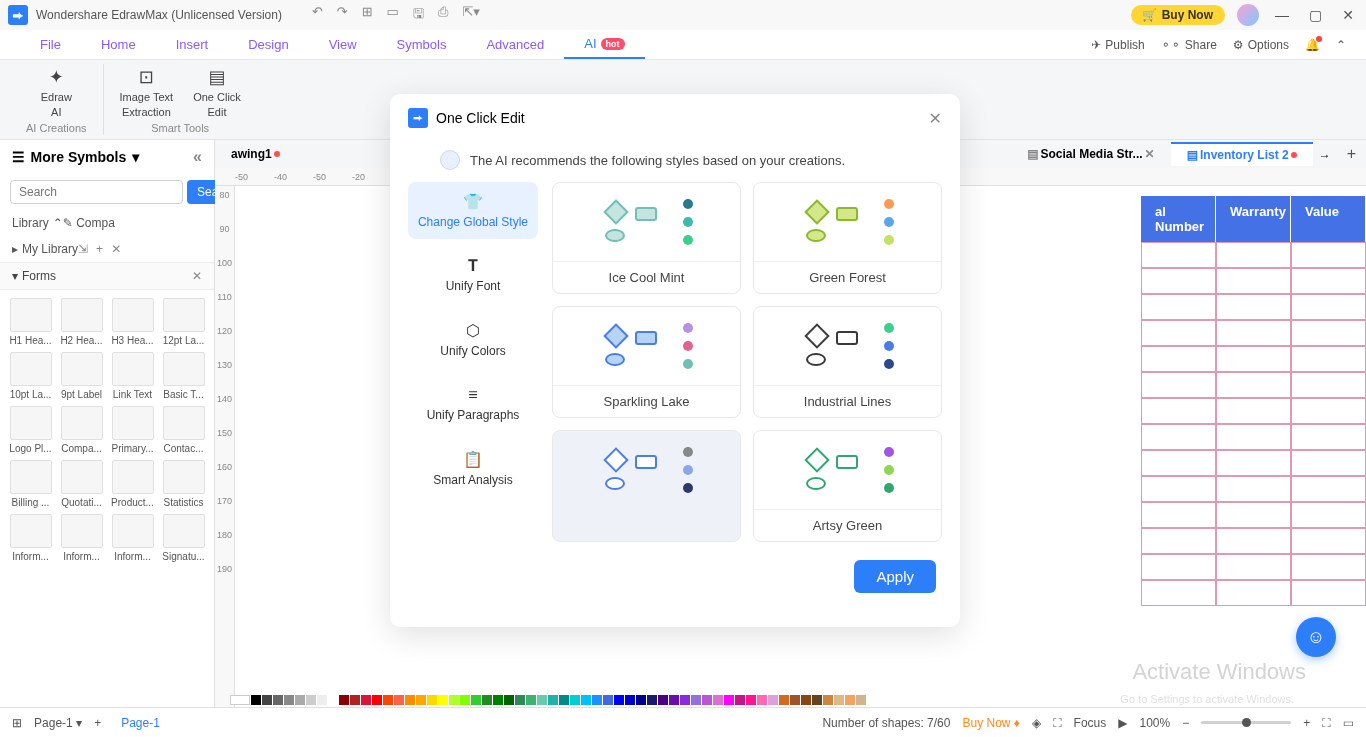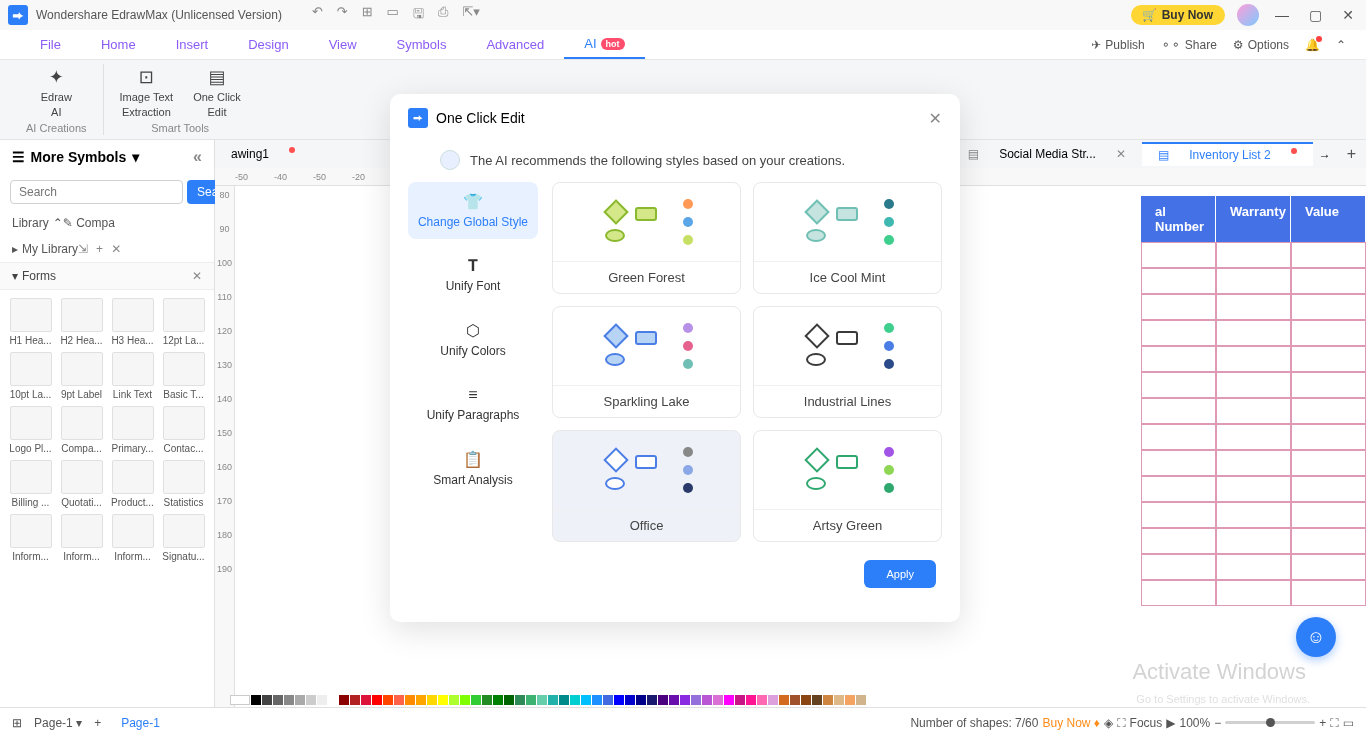--- a/index.html
+++ b/index.html
@@ -41,21 +41,21 @@
 .lib-left { display: flex; align-items: center; gap: 4px; }
 .section-header { display: flex; align-items: center; padding: 6px 12px; font-size: 12px; color: #444; background:#fafafa; border-top:1px solid #eee; border-bottom:1px solid #eee; }
 .section-header .close-x { margin-left: auto; color: #888; }
 .shapes-grid { display: grid; grid-template-columns: repeat(4, 1fr); gap: 6px; padding: 8px; overflow-y: auto; }
 .shape-cell { text-align: center; font-size: 10px; color: #555; }
 .shape-thumb { width: 42px; height: 34px; background: #f6f6f6; border: 1px solid #e0e0e0; margin: 0 auto 3px; border-radius: 2px; display:flex; align-items:center; justify-content:center; font-size:8px; color:#999;}
 .shape-label { white-space: nowrap; overflow: hidden; text-overflow: ellipsis; }
 
 .canvas-area { flex: 1; background: #fff; position: relative; overflow: hidden; }
 .doc-tabs { height: 28px; display: flex; align-items: center; background: #f5f6f8; font-size: 12px; overflow:hidden; }
-.doc-tab { padding: 4px 16px; display: flex; gap: 20px; cursor: pointer; white-space:nowrap; }
+.doc-tab { padding: 4px 16px; display: flex; align-items: center; gap: 2px; cursor: pointer; white-space:nowrap;font-weight:bold; }
 .doc-tab.active { background: #fff; color: #2d7ff9; border-top:2px solid #2d7ff9; }
 .dot-red { width: 6px; height: 6px; background: #ff5050; border-radius: 50%; }
 .tab-close { color:#888; font-size:12px; }
 .doc-tab-add { padding:0 10px; color:#555; font-size:16px; }
 .ruler-h { height: 18px; background: #f8f8f8; border-bottom: 1px solid #e0e0e0; font-size: 9px; color: #888; display:flex; align-items:center; overflow:hidden; padding-left:20px; gap:26px;}
 .ruler-v { position:absolute; left:0; top:46px; width:20px; bottom:0; background:#f8f8f8; border-right:1px solid #e0e0e0; font-size:9px; color:#888; display:flex; flex-direction:column; align-items:center; padding-top:4px; gap:24px;}
 .canvas-inner { position: absolute; left: 20px; right: 0; top: 46px; bottom: 0; background: #fff; }
 
 .table-preview { position: absolute; right: 0; top: 10px; }
 .table-header { display: flex; }
@@ -75,35 +75,35 @@
 .side-opt.active { background: #e7f1ff; color: #2d7ff9; }
 .side-opt-icon { font-size: 16px; display: block; margin-bottom: 4px; }
 .style-grid { flex: 1; display: grid; grid-template-columns: 1fr 1fr; gap: 12px; }
 .style-card { border: 1px solid #e8e8e8; border-radius: 8px; overflow: hidden; cursor: pointer; background:#fff; }
 .style-card.selected { background: #eef2f8; }
 .style-preview { height: 78px; display: flex; align-items: center; justify-content: center; gap: 12px; position:relative; }
 .style-diagram { width: 70px; height: 50px; position: relative; }
 .style-dots { display: flex; flex-direction: column; gap: 8px; }
 .sdot { width: 10px; height: 10px; border-radius: 50%; }
 .style-name { text-align: center; padding: 8px; font-size: 13px; color: #444; border-top:1px solid #f0f0f0;}
-.apply-btn { background: #2d7ff9; color: #fff; border: none; padding: 8px 22px; border-radius: 6px; font-size: 11px; cursor: pointer; float: right; margin: 0 24px 34px 0; }
+.apply-btn { background: #2d7ff9; color: #fff; border: none; padding: 8px 22px; border-radius: 6px; font-size: 15px; cursor: pointer; float: right; margin: 0 24px 34px 0; }
 
 .color-strip { position:absolute; bottom:30px; left:230px; right:10px; height:14px; display:flex; gap:1px; align-items:center; }
 .cswatch { width:10px; height:10px; }
 .cswatch.first { width:20px; border:1px solid #ccc; background:#fff;}
 
 .statusbar { position: absolute; bottom: 0; left: 0; right: 0; height: 30px; background: #fff; border-top: 1px solid #e0e0e0; display: flex; align-items: center; padding: 0 12px; font-size: 12px; color: #555; gap: 12px; }
 .page-tab { color: #2d7ff9; font-weight: 500; padding:0 8px;}
-.status-right { margin-left: auto; display: flex; align-items: center; gap: 4px; }
+.status-right { margin-left: auto; display: flex; align-items: center; gap: 12px; }
 .buy-now-link { color: #ff8c1a; font-size:12px;}
 .zoom-slider { width: 90px; height: 3px; background: #d0d0d0; border-radius: 2px; position:relative;}
 .zoom-thumb { position:absolute; left:45%; top:-3px; width:9px; height:9px; background:#555; border-radius:50%;}
 
 .watermark { position: absolute; right: 60px; bottom: 52px; color: rgba(128,128,128,0.35); font-size: 22px; z-index:5;}
-.watermark2 { position: absolute; right: 56px; bottom: 32px; color: rgba(128,128,128,0.25); font-size: 11px;}
+.watermark2 { position: absolute; right: 72px; bottom: 32px; color: rgba(128,128,128,0.25); font-size: 11px;}
 .ai-bubble { position:absolute; right:30px; bottom:80px; width:40px; height:40px; background:#2d7ff9; border-radius:50%; display:flex; align-items:center; justify-content:center; color:#fff; font-size:18px; box-shadow:0 3px 10px rgba(45,127,249,0.4);}
 
 .sd-diamond { position:absolute; width:18px; height:18px; transform:rotate(45deg); border:2px solid; top:6px; left:6px;}
 .sd-rect { position:absolute; width:22px; height:14px; border:2px solid; border-radius:3px; top:10px; left:34px;}
 .sd-oval { position:absolute; width:20px; height:13px; border:2px solid; border-radius:50%; top:32px; left:4px;}
 </style>
 </head>
 <body>
 
 <div class="titlebar">
@@ -453,46 +453,46 @@
         <div class="side-opt active"><span class="side-opt-icon">👕</span>Change Global Style</div>
         <div class="side-opt"><span class="side-opt-icon">𝐓</span>Unify Font</div>
         <div class="side-opt"><span class="side-opt-icon">⬡</span>Unify Colors</div>
         <div class="side-opt"><span class="side-opt-icon">≡</span>Unify Paragraphs</div>
         <div class="side-opt"><span class="side-opt-icon">📋</span>Smart Analysis</div>
       </div>
     <div class="style-grid" id="style-grid">
         <div class="style-card">
           <div class="style-preview">
             <div class="style-diagram">
+              <div class="sd-diamond" style="border-color:#6fbfb4;background:#c5e4df"></div>
+              <div class="sd-rect" style="border-color:#6fbfb4;background:#c5e4df"></div>
+              <div class="sd-oval" style="border-color:#6fbfb4;background:#c5e4df"></div>
+            </div>
+            <div class="style-dots">
+              <div class="sdot" style="background:#2b7a8c"></div>
+              <div class="sdot" style="background:#3eb8b0"></div>
+              <div class="sdot" style="background:#3ecf8e"></div>
+            </div>
+          </div>
+          <div class="style-name">Ice Cool Mint</div>
+        </div>
+        <div class="style-card">
+          <div class="style-preview">
+            <div class="style-diagram">
               <div class="sd-diamond" style="border-color:#8ab82e;background:#d4e88a"></div>
               <div class="sd-rect" style="border-color:#8ab82e;background:#d4e88a"></div>
               <div class="sd-oval" style="border-color:#8ab82e;background:#d4e88a"></div>
             </div>
             <div class="style-dots">
               <div class="sdot" style="background:#ff9a56"></div>
               <div class="sdot" style="background:#5aa6e6"></div>
               <div class="sdot" style="background:#c6e063"></div>
             </div>
           </div>
           <div class="style-name">Green Forest</div>
-        </div>
-        <div class="style-card">
-          <div class="style-preview">
-            <div class="style-diagram">
-              <div class="sd-diamond" style="border-color:#6fbfb4;background:#c5e4df"></div>
-              <div class="sd-rect" style="border-color:#6fbfb4;background:#c5e4df"></div>
-              <div class="sd-oval" style="border-color:#6fbfb4;background:#c5e4df"></div>
-            </div>
-            <div class="style-dots">
-              <div class="sdot" style="background:#2b7a8c"></div>
-              <div class="sdot" style="background:#3eb8b0"></div>
-              <div class="sdot" style="background:#3ecf8e"></div>
-            </div>
-          </div>
-          <div class="style-name">Ice Cool Mint</div>
         </div>
         <div class="style-card">
           <div class="style-preview">
             <div class="style-diagram">
               <div class="sd-diamond" style="border-color:#4a7ee6;background:#b8d4f5"></div>
               <div class="sd-rect" style="border-color:#4a7ee6;background:#b8d4f5"></div>
               <div class="sd-oval" style="border-color:#4a7ee6;background:#b8d4f5"></div>
             </div>
             <div class="style-dots">
               <div class="sdot" style="background:#b891e6"></div>
@@ -523,21 +523,20 @@
               <div class="sd-diamond" style="border-color:#4a7ee6;background:#fff"></div>
               <div class="sd-rect" style="border-color:#4a7ee6;background:#fff"></div>
               <div class="sd-oval" style="border-color:#4a7ee6;background:#fff"></div>
             </div>
             <div class="style-dots">
               <div class="sdot" style="background:#888"></div>
               <div class="sdot" style="background:#8aa8e6"></div>
               <div class="sdot" style="background:#2a3a6a"></div>
             </div>
           </div>
-          <div class="style-name">Office</div>
         </div>
         <div class="style-card">
           <div class="style-preview">
             <div class="style-diagram">
               <div class="sd-diamond" style="border-color:#2fa86f;background:#fff"></div>
               <div class="sd-rect" style="border-color:#2fa86f;background:#fff"></div>
               <div class="sd-oval" style="border-color:#2fa86f;background:#fff"></div>
             </div>
             <div class="style-dots">
               <div class="sdot" style="background:#a254e6"></div>

